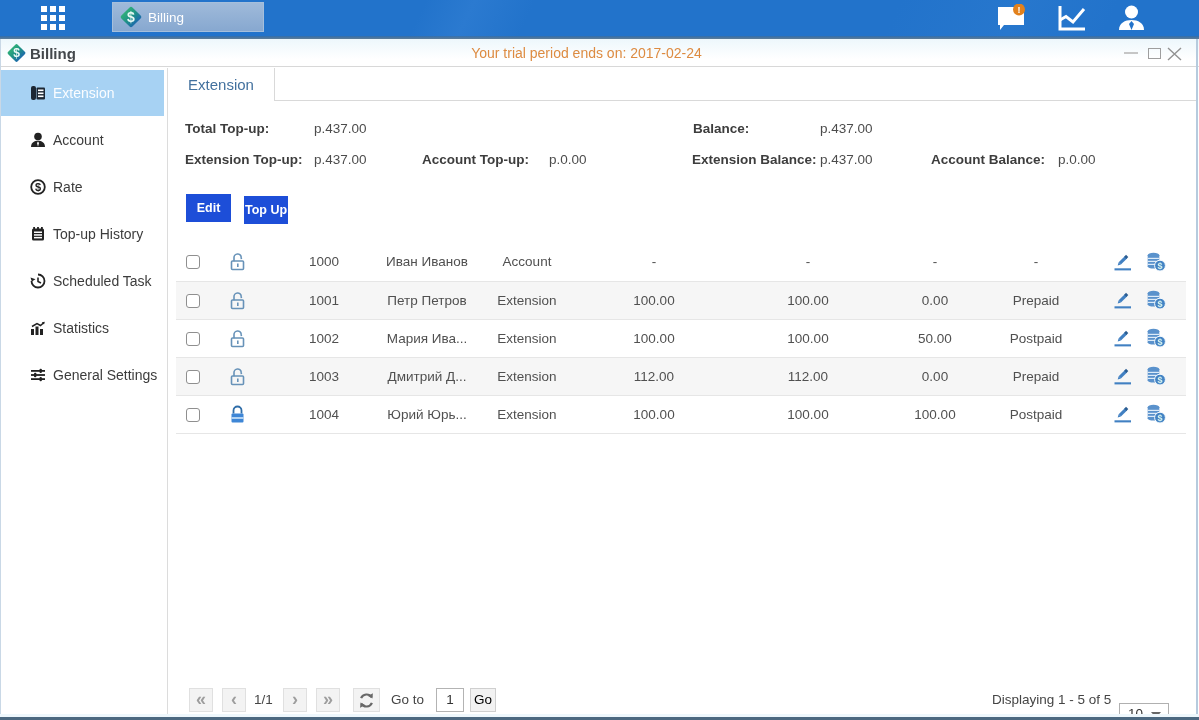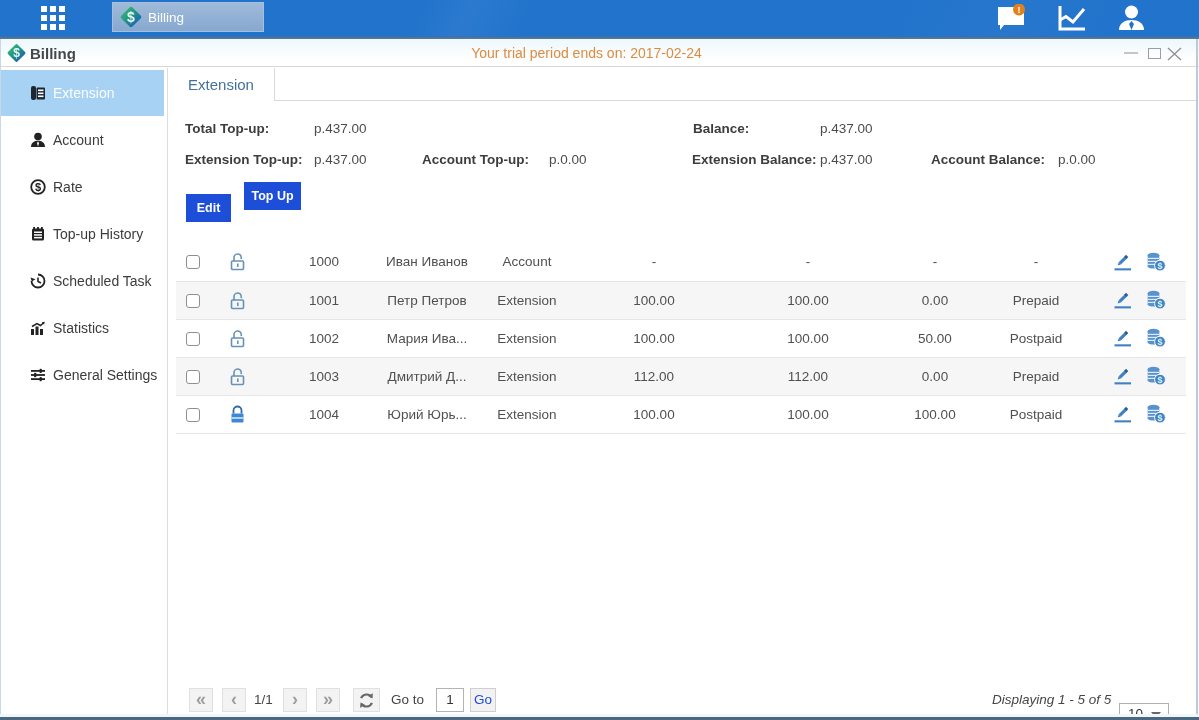--- a/index.html
+++ b/index.html
@@ -60,21 +60,21 @@
   #tbl tr.alt td { background:#f6f6f6; }
   .cb { display:inline-block; width:14px; height:14px; border:1px solid #8f8f8f;
     border-radius:3px; background:#fff; vertical-align:middle; }
   
   .pgbtn { position:absolute; top:688px; width:24px; height:24px; background:#f3f3f3;
     border:1px solid #e0e0e0; color:#9e9e9e; font-size:18px; font-weight:bold; text-align:center; line-height:21px; }
   .pgtxt { position:absolute; top:688px; font-size:13.5px; color:#454545; line-height:24px; }
   #goinput { position:absolute; left:436px; top:688px; width:28px; height:24px;
     border:1px solid #b3b3b3; font-size:13.5px; color:#333; text-align:center; line-height:22px; background:#fff; }
   #gobtn { position:absolute; left:470px; top:688px; width:26px; height:24px; background:#f2f2f2;
-    border:1px solid #cfcfcf; font-size:13.5px; color:#1d4ed8; text-align:center; line-height:22px; }
+    border:1px solid #cfcfcf; font-size:13.5px; color:#000000; text-align:center; line-height:22px; }
   #dropdown { position:absolute; left:1119px; top:703px; width:50px; height:22px;
     border:1px solid #b0b0b0; background:#fff; }
   #dropdown span { position:absolute; left:8px; top:2px; font-size:13.5px; color:#333; }
   #dropdown .tri { position:absolute; right:7px; top:8px; width:0; height:0;
     border-left:5px solid transparent; border-right:5px solid transparent; border-top:6px solid #666; }
 </style>
 </head>
 <body>
 <div id="topbar">
   <div class="bot"></div>
@@ -223,21 +223,21 @@
 <span class="lbl-b" style="left:185px; top:152px;">Extension Top-up:</span>
 <span class="val" style="left:314px; top:152px;">p.437.00</span>
 <span class="lbl-b" style="left:422px; top:152px;">Account Top-up:</span>
 <span class="val" style="left:549px; top:152px;">p.0.00</span>
 <span class="lbl-b" style="left:692px; top:152px;">Extension Balance:</span>
 <span class="val" style="left:820px; top:152px;">p.437.00</span>
 <span class="lbl-b" style="left:931px; top:152px;">Account Balance:</span>
 <span class="val" style="left:1058px; top:152px;">p.0.00</span>
 
 <div class="btn" style="left:186px; top:194px; width:45px;">Edit</div>
-<div class="btn" style="left:244px; top:182px; width:57px;">Top Up</div>
+<div class="btn" style="left:244px; top:196px; width:44px;">Top Up</div>
 
 <table id="tbl">
   <colgroup>
     <col style="width:34px">
       <col style="width:55px">
       <col style="width:118px">
       <col style="width:88px">
     <col style="width:112px">
       <col style="width:142px">
       <col style="width:166px">
@@ -418,21 +418,21 @@
   <svg width="17" height="17" viewBox="0 0 17 17" style="margin-top:3px;">
     <path d="M3.1 6.2 A6 6 0 0 1 13.6 5.1" fill="none" stroke="#686868" stroke-width="2.2"></path>
     <path d="M14.9 1.2 l-0.4 5.2 l-4.6 -2.4 z" fill="#686868"></path>
     <path d="M13.9 10.8 A6 6 0 0 1 3.4 11.9" fill="none" stroke="#686868" stroke-width="2.2"></path>
     <path d="M2.1 15.8 l0.4 -5.2 l4.6 2.4 z" fill="#686868"></path>
   </svg>
 </div>
 <span class="pgtxt" style="left:391px;">Go to</span>
 <div id="goinput">1</div>
 <div id="gobtn">Go</div>
-<span class="pgtxt" style="left:992px;font-style:italic;">Displaying 1 - 5 of 5</span>
+<span class="pgtxt" style="left:992px;">Displaying 1 - 5 of 5</span>
 <div id="dropdown">
     <span>10</span>
     <div class="tri"></div>
   </div>
 
 <div id="bleft"></div>
 <div id="bright"></div>
 <div id="bbot-light"></div>
 <div id="bbot"></div>
 

